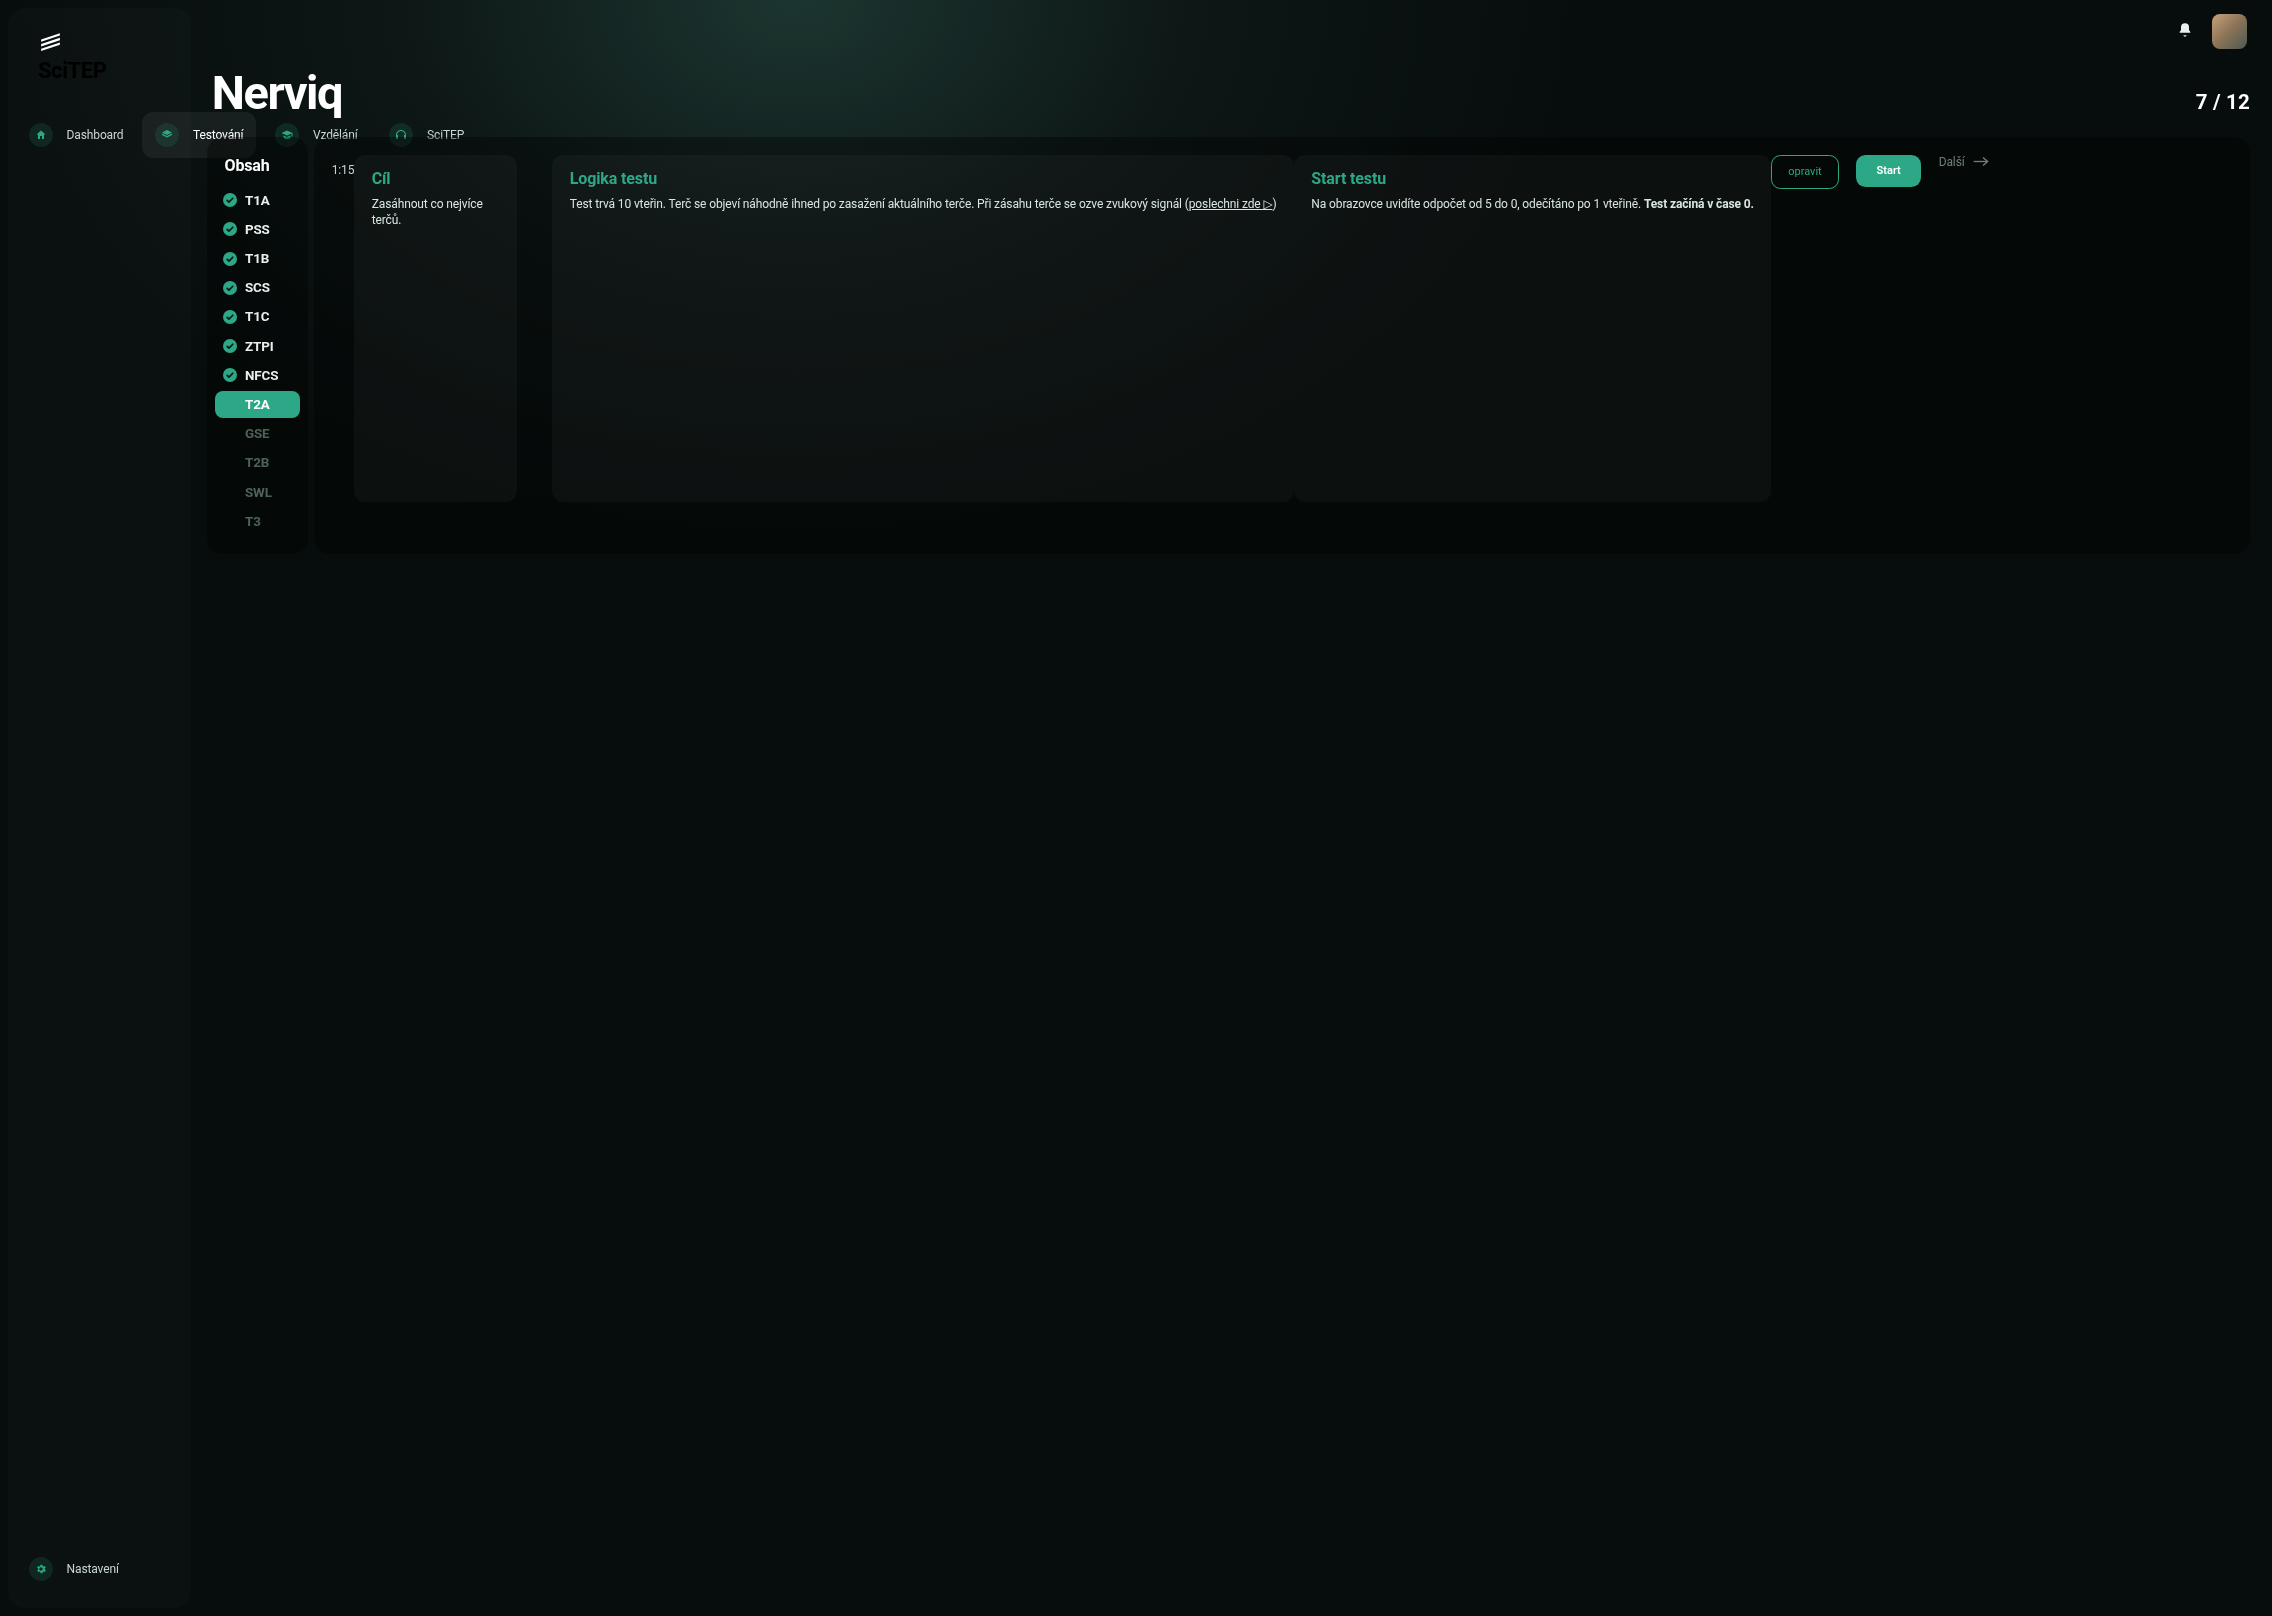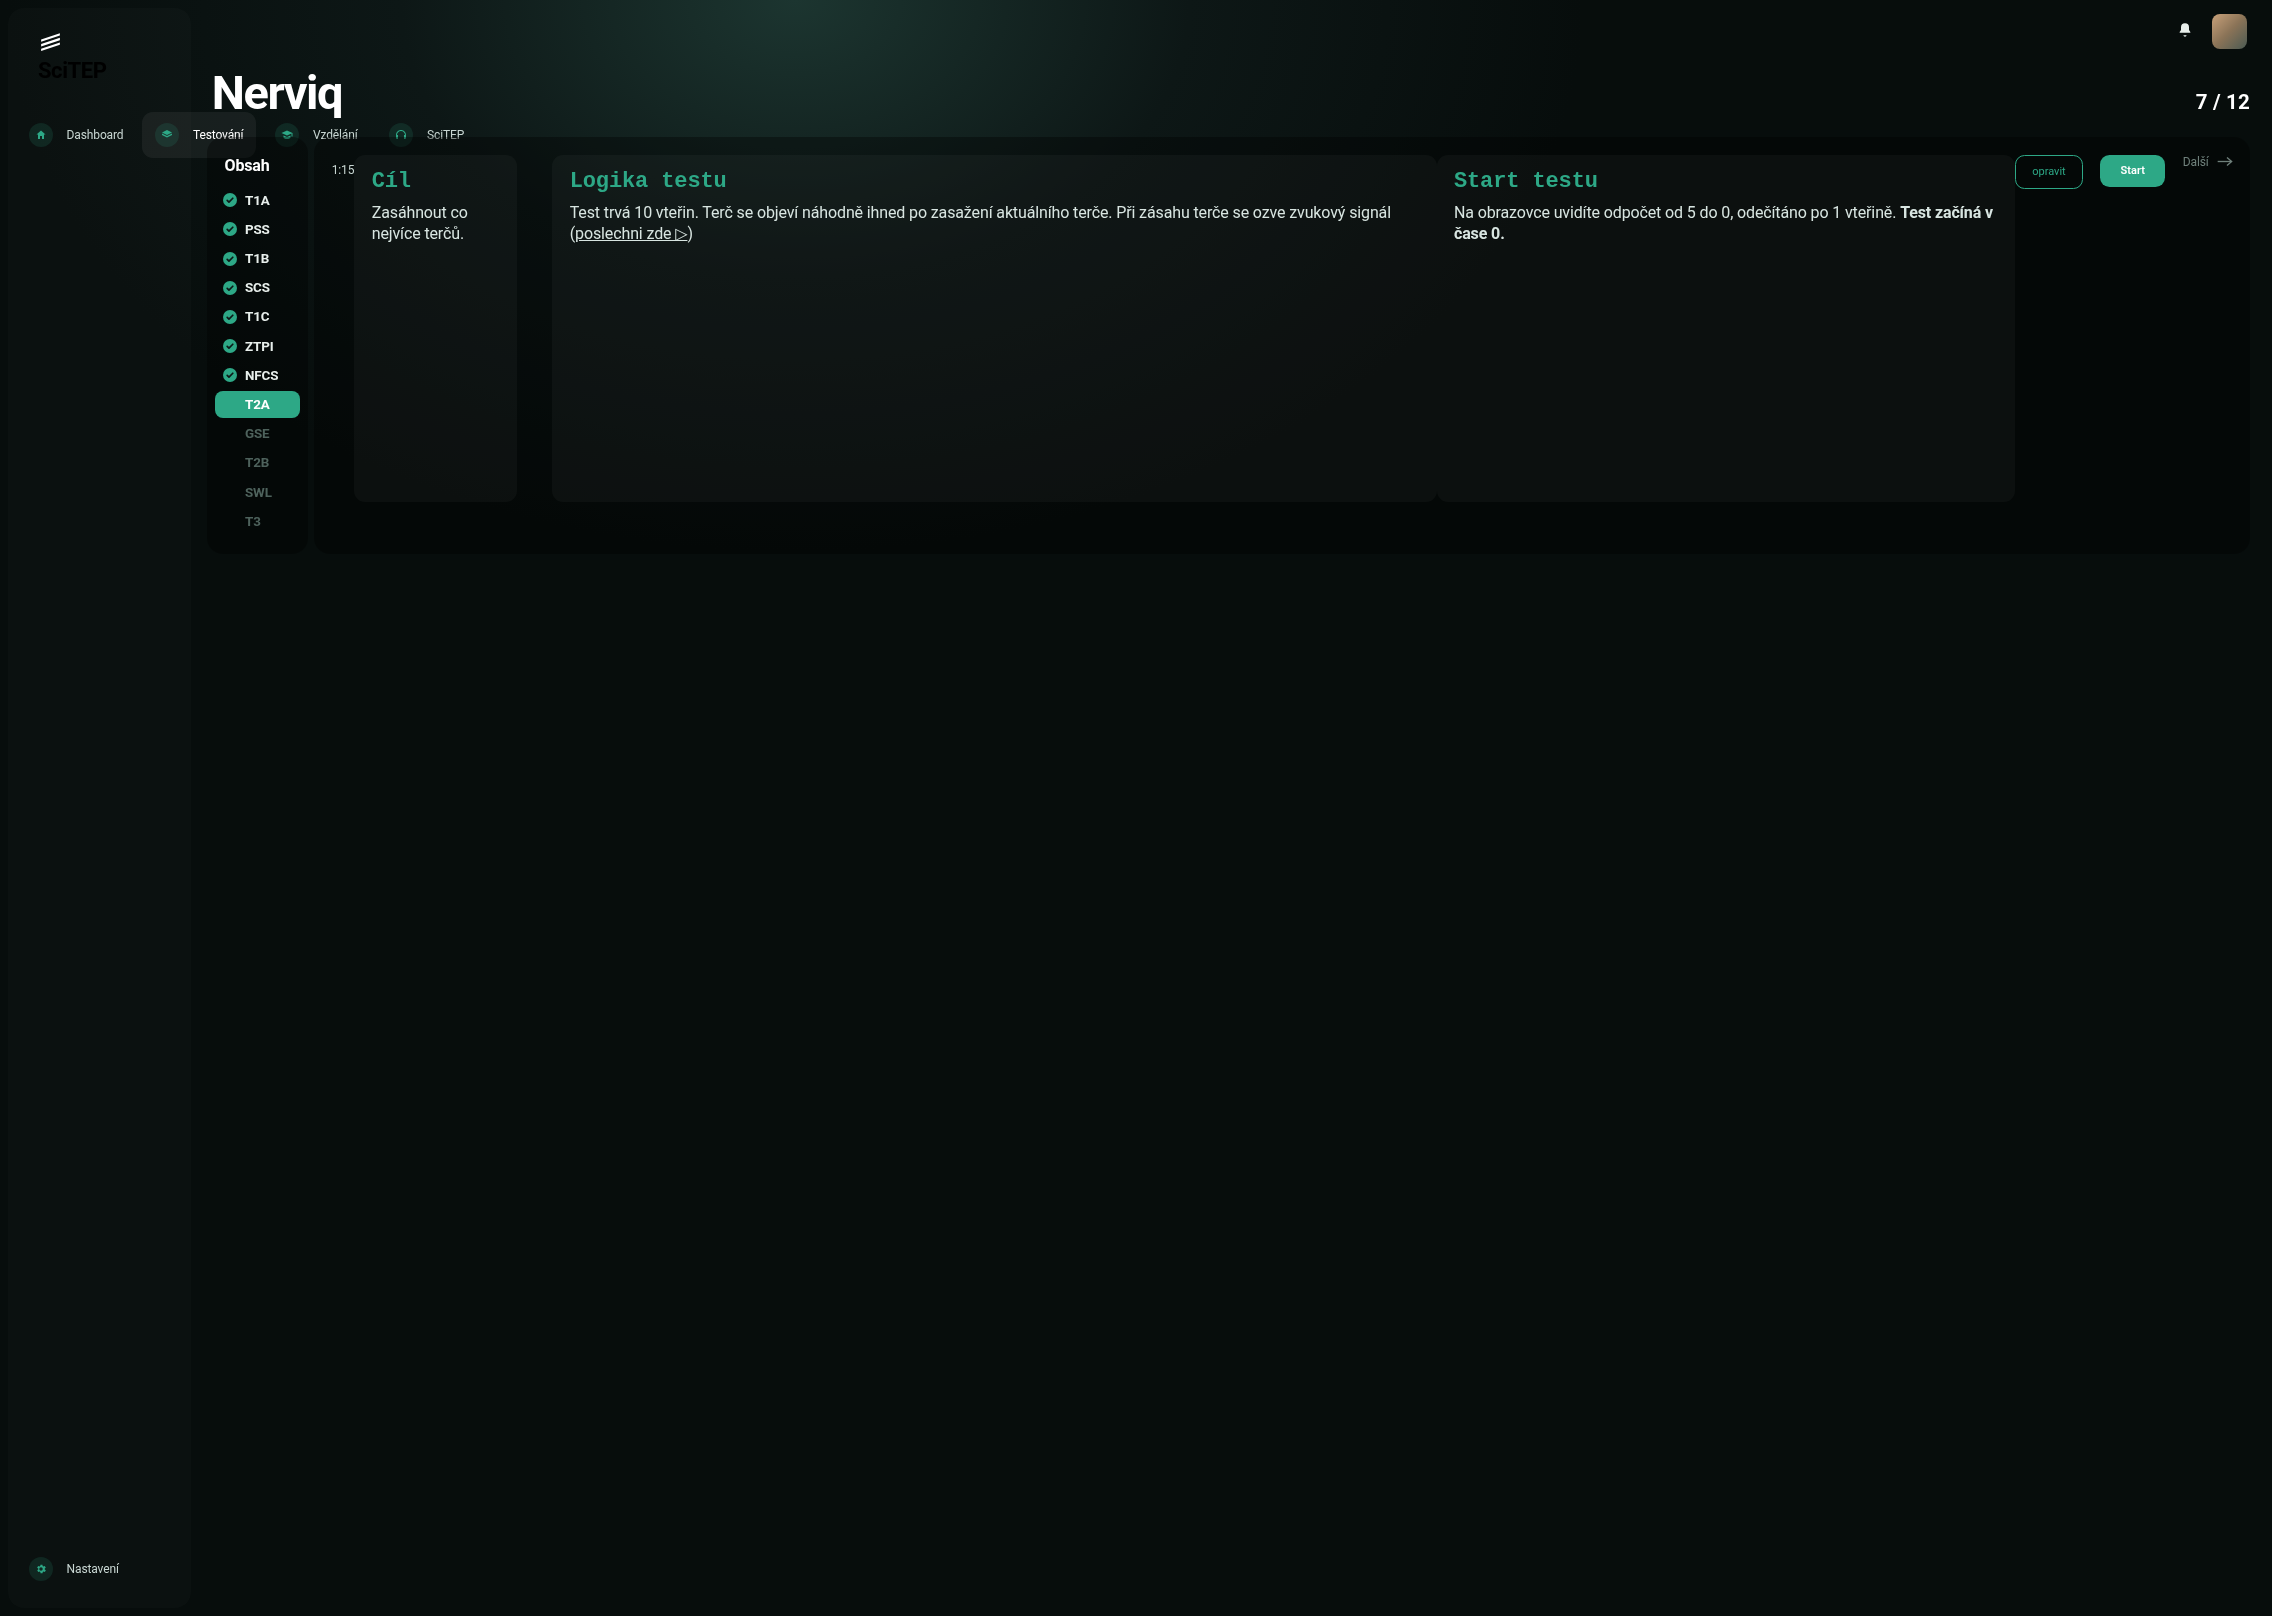--- a/index.html
+++ b/index.html
@@ -125,22 +125,22 @@
   .timer { text-align: center; font-size: 12px; color: #c8d6d2; margin-top: 8px; margin-bottom: 58px; }
 
   .cards-row { display: flex; gap: 35px; margin-bottom: 35px; }
   .card {
     background: rgba(255,255,255,0.035);
     border-radius: 11px;
     padding: 14px 17.4px 17.4px;
   }
   .card.goal { width: 163px; }
   .card.logic { flex: 1; }
-  .card h3 { font-size: 22px; font-weight: 700; color: #2da886; margin-bottom: 8px; font-family: Liberation Mono, monospace; }
-  .card p { font-size: 16px; line-height: 1.35; color: #d8e5e1; }
+  .card h3 { font-size: 16px; font-weight: 700; color: #2da886; margin-bottom: 8px; }
+  .card p { font-size: 12px; line-height: 1.35; color: #d8e5e1; }
   .listen-link { text-decoration: underline; cursor: pointer; }
 
   .card.start { margin-bottom: 35px; }
   .card.start p strong { font-weight: 700; }
 
   .actions { display: flex; align-items: flex-start; gap: 17.4px; }
   .btn {
     border-radius: 9.5px; font-size: 11px; padding: 9.5px 16px;
     cursor: pointer; border: none; font-family: inherit;
   }

